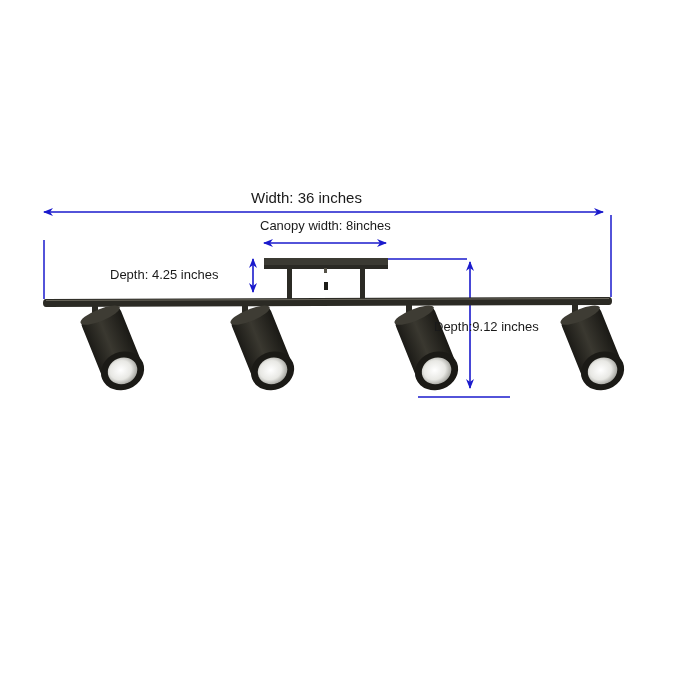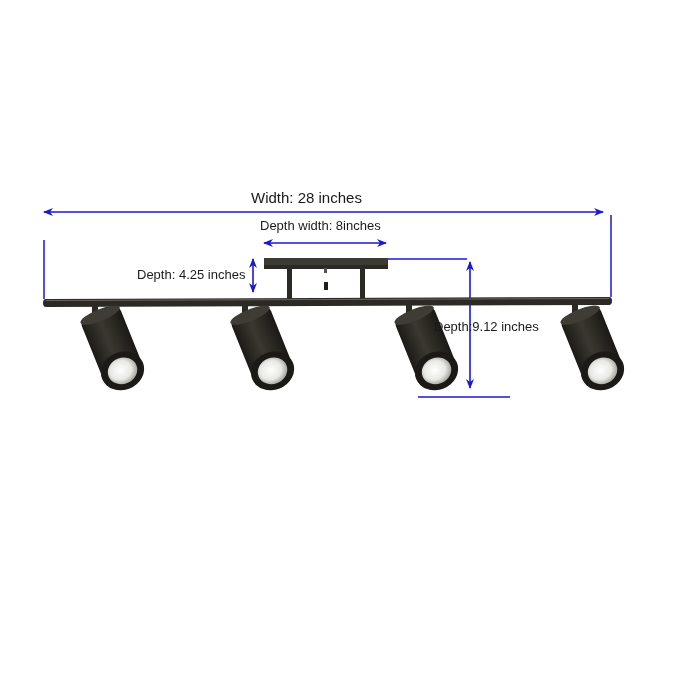--- a/index.html
+++ b/index.html
@@ -1,20 +1,20 @@
 <!DOCTYPE html>
 <html><head>
 <meta charset="utf-8">
 <style>
   html, body { margin: 0; padding: 0; background: #ffffff; }
   body { width: 675px; height: 675px; position: relative; overflow: hidden; font-family: "Liberation Sans", sans-serif; }
   .label { position: absolute; color: #1a1a1a; white-space: nowrap; line-height: 1; }
   #width-label { left: 251px; top: 190px; font-size: 15px; }
   #canopy-label { left: 260px; top: 219px; font-size: 13px; }
-  #depth-label { left: 137px; top: 268px; font-size: 13px; }
+  #depth-label { left: 110px; top: 268px; font-size: 13px; }
   #height-label { left: 434px; top: 320px; font-size: 13px; }
   svg#drawing { position: absolute; left: 0; top: 0; }
 </style>
 </head>
 <body>
 
 <svg id="drawing" width="675" height="675" viewBox="0 0 675 675" xmlns="http://www.w3.org/2000/svg">
   <defs>
     <marker id="ah" markerWidth="10" markerHeight="8" refX="9" refY="4" orient="auto-start-reverse" markerUnits="userSpaceOnUse">
       <path d="M0,0 L10,4 L0,8 L3,4 Z" fill="#1a1acc"></path>
@@ -99,16 +99,16 @@
     <rect x="-3" y="4" width="6" height="16" fill="#2b2a24"></rect>
     <g transform="rotate(-22)">
       <rect x="-22" y="14" width="42" height="62" rx="6" fill="url(#can)"></rect>
       <ellipse cx="-1" cy="16" rx="21" ry="6" fill="#3e3c34"></ellipse>
       <ellipse cx="-1" cy="76" rx="22" ry="19" fill="#1b1a16"></ellipse>
       <ellipse cx="-1" cy="76" rx="15" ry="13" fill="url(#bulb)"></ellipse>
     </g>
   </g>
 </svg>
 
-<div id="width-label" class="label">Width: 28 inches</div>
-<div id="canopy-label" class="label">Depth width: 8inches</div>
+<div id="width-label" class="label">Width: 36 inches</div>
+<div id="canopy-label" class="label">Canopy width: 8inches</div>
 <div id="depth-label" class="label">Depth: 4.25 inches</div>
 <div id="height-label" class="label">Depth:9.12 inches</div>
 
 </body></html>

